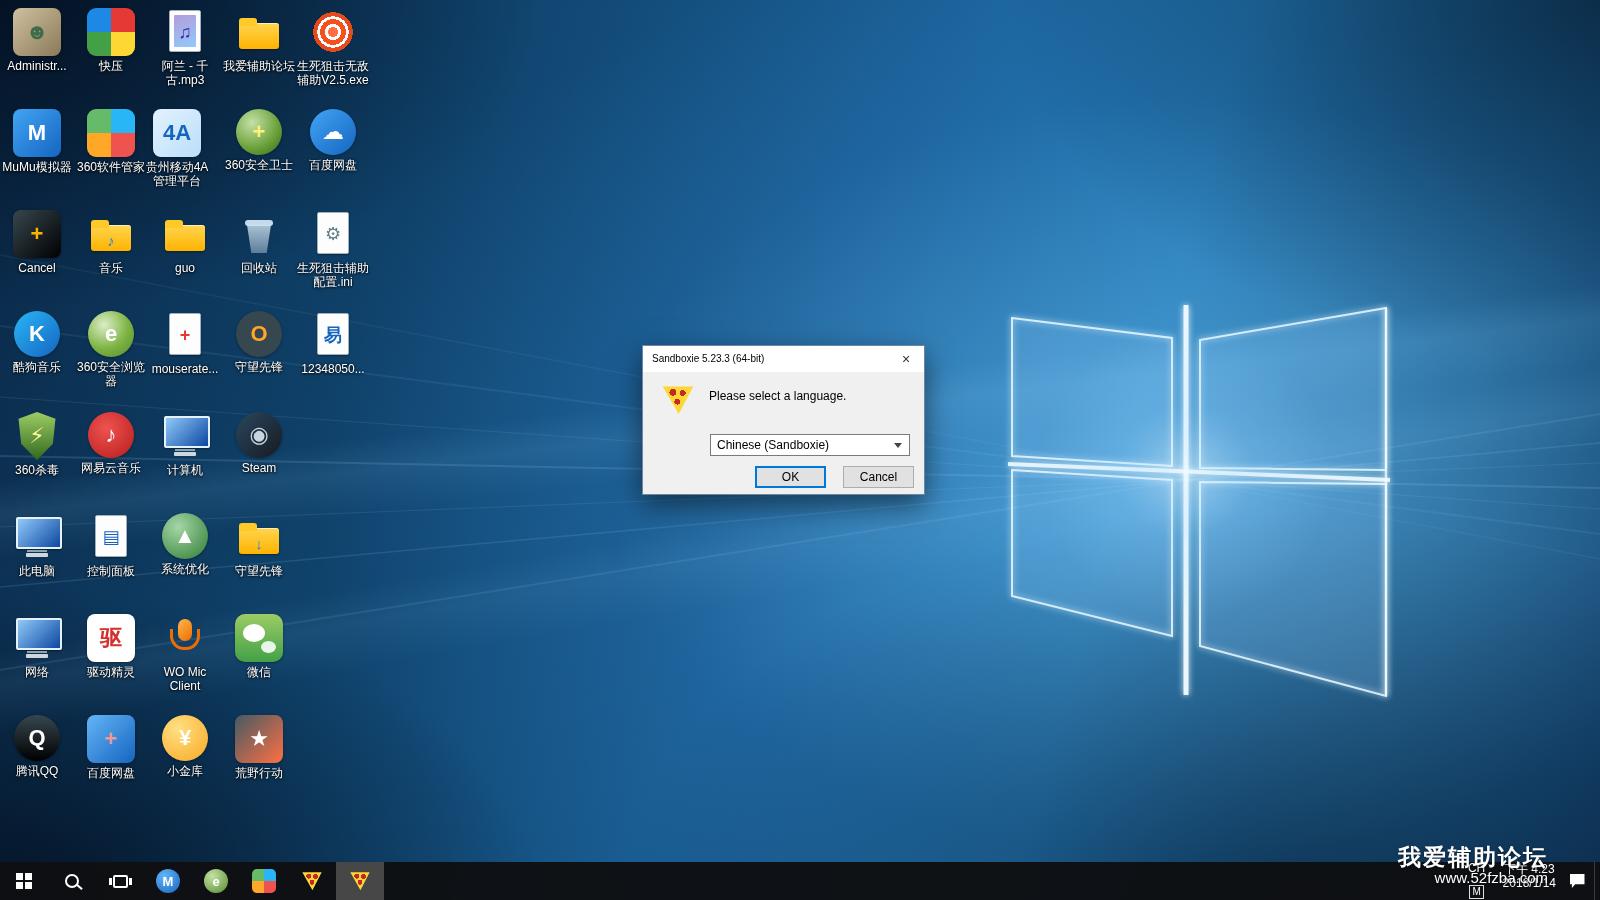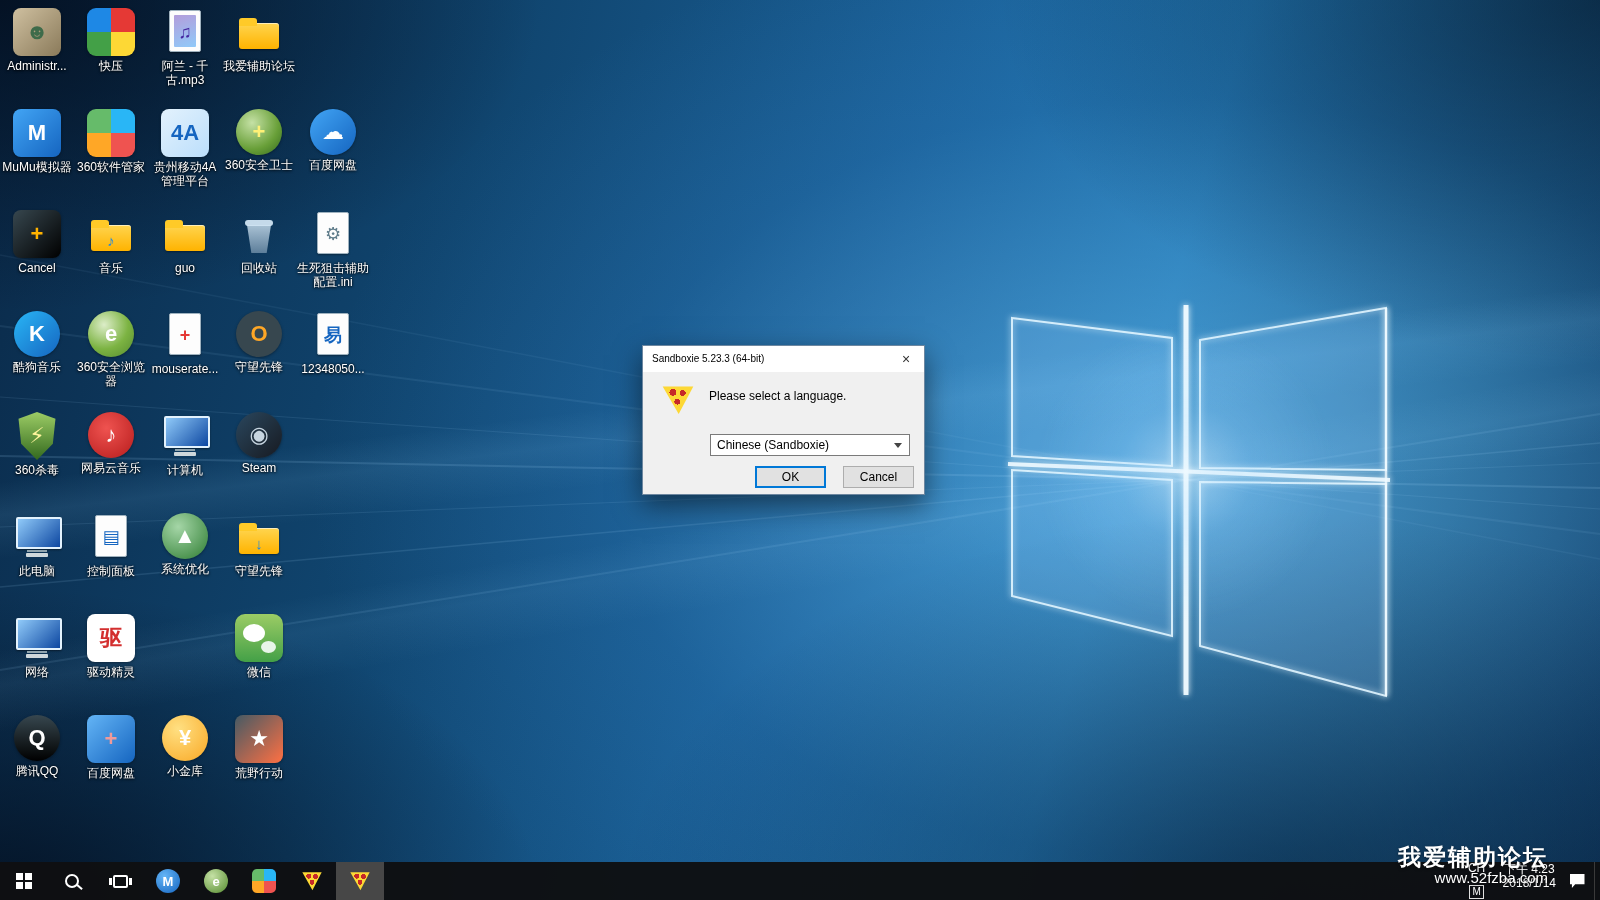--- a/index.html
+++ b/index.html
@@ -351,21 +351,21 @@
         <span class="glyph" style="color: rgb(239, 154, 154);">+</span>
       </div>
     <div class="icon-label">百度网盘</div>
   </div>
     <div class="desk-icon" style="left: 148px; top: 8px;">
     <div class="v page" style="--page-bg: linear-gradient(160deg,#b39ddb,#90caf9);">
         <span class="glyph" style="color: rgb(69, 39, 160);">♫</span>
       </div>
     <div class="icon-label">阿兰 - 千古.mp3</div>
   </div>
-    <div class="desk-icon" style="left: 148px; top: 109px;">
+    <div class="desk-icon" style="left: 140px; top: 109px;">
     <div class="v tile" style="background: linear-gradient(135deg, rgb(227, 242, 253), rgb(187, 222, 251));">
         <span class="glyph" style="color: rgb(21, 101, 192);">4A</span>
       </div>
     <div class="icon-label">贵州移动4A管理平台</div>
   </div>
     <div class="desk-icon" style="left: 148px; top: 210px;">
     <div class="v folder">
         <span class="glyph"></span>
       </div>
     <div class="icon-label">guo</div>
@@ -381,20 +381,26 @@
         <span class="glyph"></span>
       </div>
     <div class="icon-label">计算机</div>
   </div>
     <div class="desk-icon" style="left: 148px; top: 513px;">
     <div class="v circle" style="background: radial-gradient(circle at 35% 30%, rgb(165, 214, 167), rgb(46, 125, 50));">
         <span class="glyph" style="color: rgb(255, 255, 255);">▲</span>
       </div>
     <div class="icon-label">系统优化</div>
   </div>
+    <div class="desk-icon" style="left: 148px; top: 614px;">
+    <div class="v mic">
+        <span class="glyph"></span>
+      </div>
+    <div class="icon-label">WO Mic Client</div>
+  </div>
     <div class="desk-icon" style="left: 148px; top: 715px;">
     <div class="v circle" style="background: radial-gradient(circle at 35% 30%, rgb(255, 224, 130), rgb(249, 168, 37));">
         <span class="glyph" style="color: rgb(255, 255, 255);">¥</span>
       </div>
     <div class="icon-label">小金库</div>
   </div>
     <div class="desk-icon" style="left: 222px; top: 8px;">
     <div class="v folder">
         <span class="glyph"></span>
       </div>
@@ -434,20 +440,26 @@
     <div class="v wechat" style="background: linear-gradient(rgb(156, 204, 101), rgb(67, 160, 71));">
         <span class="glyph"></span>
       </div>
     <div class="icon-label">微信</div>
   </div>
     <div class="desk-icon" style="left: 222px; top: 715px;">
     <div class="v tile" style="background: linear-gradient(135deg, rgb(69, 90, 100), rgb(255, 112, 67));">
         <span class="glyph" style="color: rgb(255, 255, 255);">★</span>
       </div>
     <div class="icon-label">荒野行动</div>
+  </div>
+    <div class="desk-icon" style="left: 296px; top: 8px;">
+    <div class="v plain" style="background: radial-gradient(circle, rgb(255, 112, 67) 0px, rgb(255, 112, 67) 15%, rgb(255, 255, 255) 15%, rgb(255, 255, 255) 24%, rgb(244, 81, 30) 24%, rgb(244, 81, 30) 38%, rgb(255, 255, 255) 38%, rgb(255, 255, 255) 46%, rgb(230, 74, 25) 46%, rgb(230, 74, 25) 58%, rgba(0, 0, 0, 0) 58%);">
+        <span class="glyph"></span>
+      </div>
+    <div class="icon-label">生死狙击无敌辅助V2.5.exe</div>
   </div>
     <div class="desk-icon" style="left: 296px; top: 109px;">
     <div class="v circle" style="background: linear-gradient(135deg, rgb(66, 165, 245), rgb(21, 101, 192));">
         <span class="glyph" style="color: rgb(255, 255, 255);">☁</span>
       </div>
     <div class="icon-label">百度网盘</div>
   </div>
     <div class="desk-icon" style="left: 296px; top: 210px;">
     <div class="v page">
         <span class="glyph" style="color: rgb(96, 125, 139);">⚙</span>

